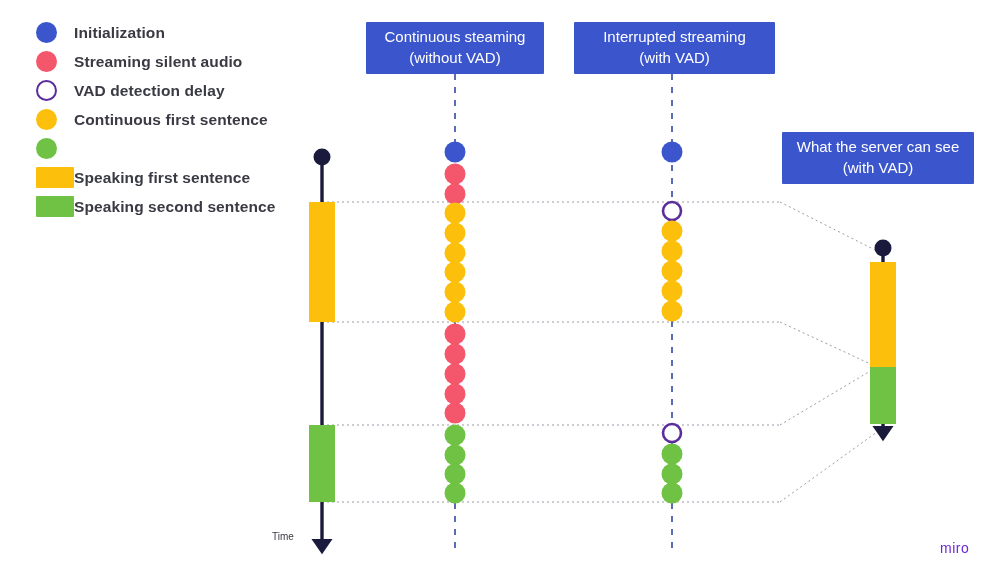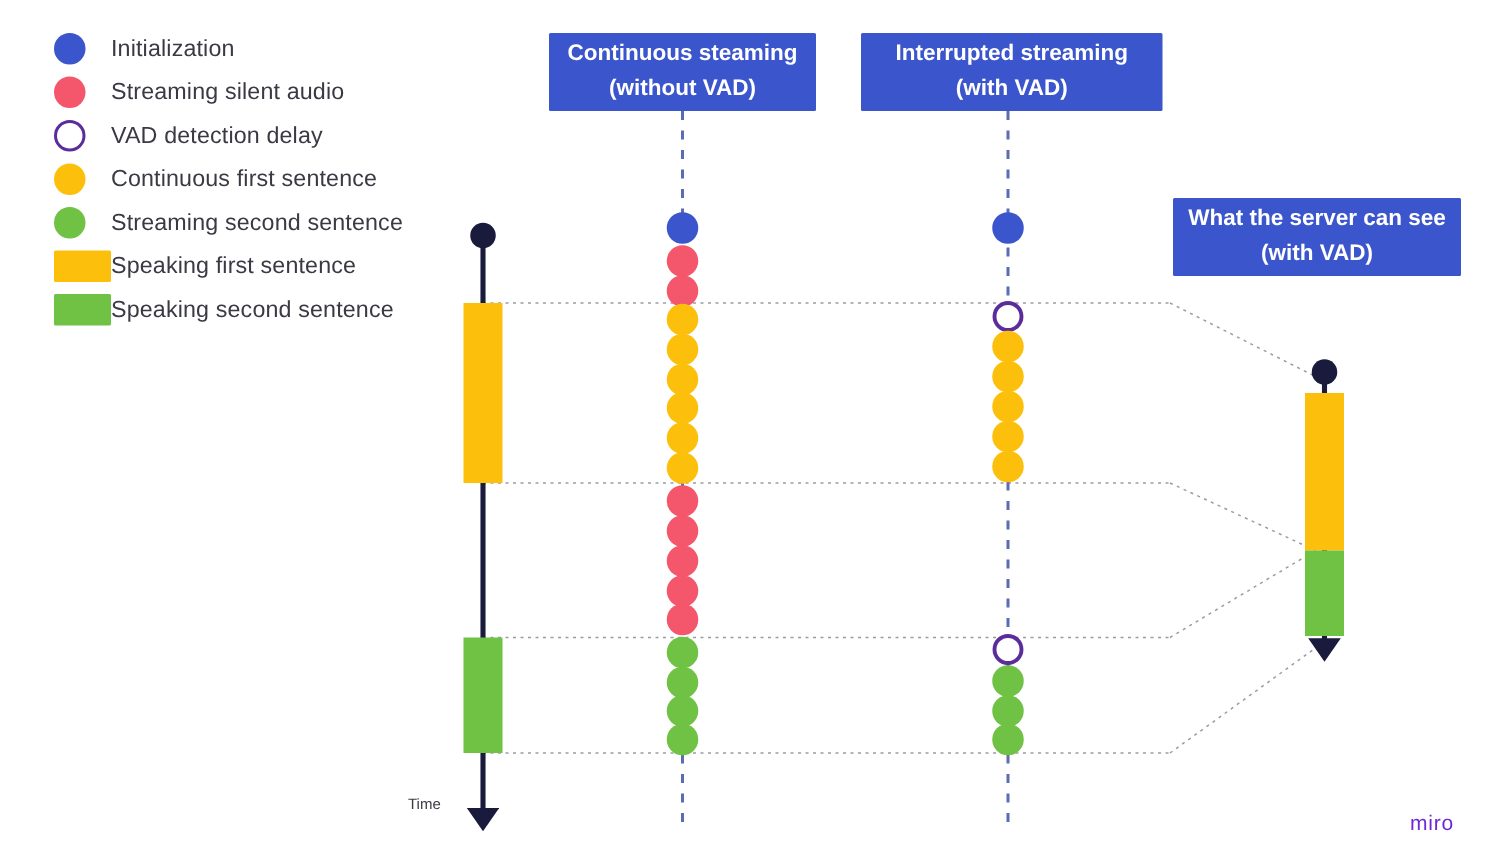--- a/index.html
+++ b/index.html
@@ -27,20 +27,21 @@
   .legend {
     position: absolute;
     left: 32px;
     top: 18px;
     width: 300px;
   }
   .legend-row {
     display: flex;
     align-items: center;
     height: 29px;
+    font-weight: bold;
   }
   .legend-row.gap-above { margin-top: 0; }
   .legend-swatch-wrap {
     width: 42px;
     display: flex;
     align-items: center;
     justify-content: flex-start;
     padding-left: 4px;
     box-sizing: border-box;
   }
@@ -70,28 +71,27 @@
   }
 
   
   .header-box {
     position: absolute;
     background: #3B55CC;
     color: #ffffff;
     display: flex;
     flex-direction: column;
     align-items: center;
-    justify-content: space-between;
+    justify-content: center;
     text-align: center;
     font-size: 15px;
     line-height: 1.38;
     border-radius: 1px;
     box-sizing: border-box;
     padding: 4px 16px;
-    font-weight: bold;
   }
   .header-box .ln { display: block; white-space: nowrap; }
 
   #hdr-continuous { left: 366px; top: 22px; width: 178px; height: 52px; }
   #hdr-interrupted { left: 574px; top: 22px; width: 201px; height: 52px; }
   #hdr-server { left: 782px; top: 132px; width: 192px; height: 52px; }
 
   
   #time-label {
     position: absolute;
@@ -210,21 +210,20 @@
     <span class="legend-swatch-wrap">
       <span class="dot" style="background:#FCC00C"></span>
     </span>
     <span class="legend-label">Continuous first sentence</span>
   </div>
 
   <div class="legend-row">
     <span class="legend-swatch-wrap">
       <span class="dot" style="background:#6FC243"></span>
     </span>
-    <span class="legend-label">Streaming second sentence</span>
   </div>
 
   <div class="legend-row gap-above">
     <span class="legend-swatch-wrap">
       <span class="rect-swatch" style="background:#FCC00C"></span>
     </span>
     <span class="legend-label">Speaking first sentence</span>
   </div>
 
   <div class="legend-row">

